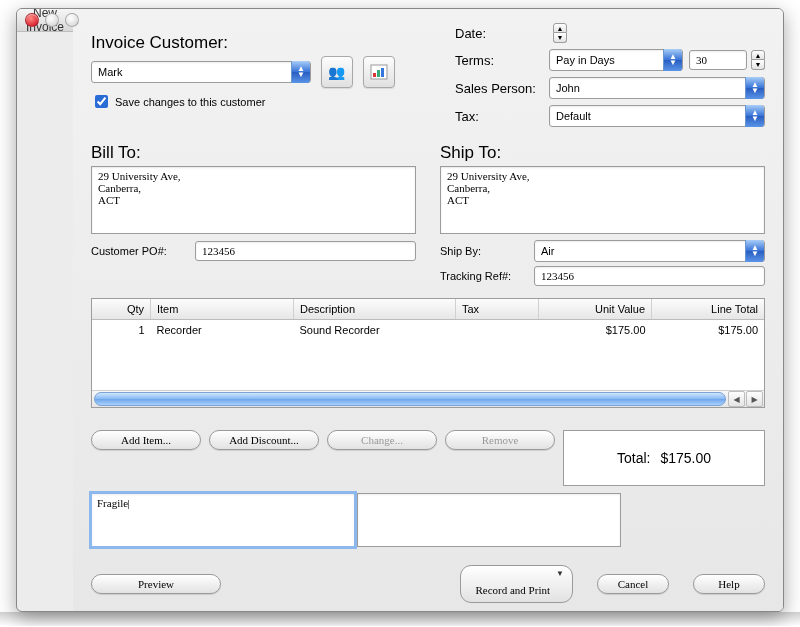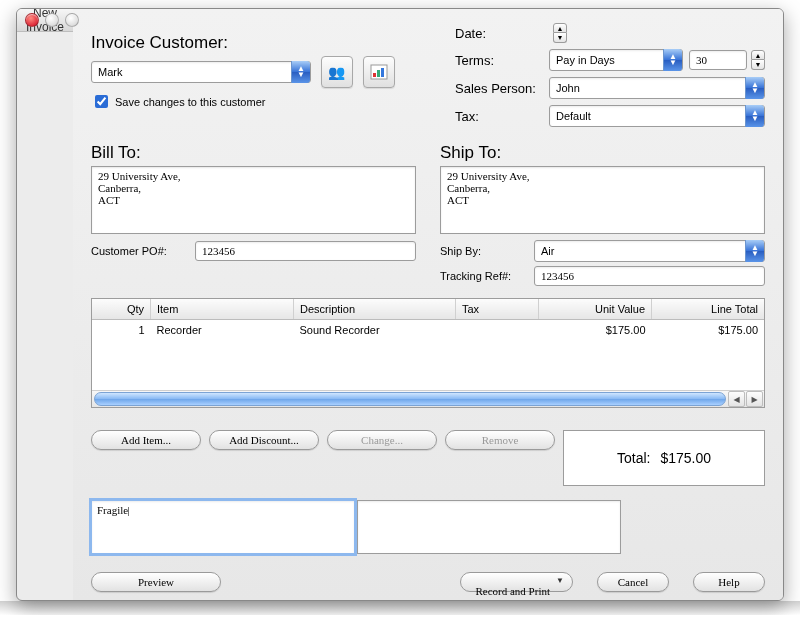--- a/index.html
+++ b/index.html
@@ -49,26 +49,26 @@
   .thumb{flex:1;height:12px;margin:0 2px;border-radius:7px;background:linear-gradient(#cfe6ff,#8abaf4 48%,#6fa6ea 52%,#a9d0ff);border:1px solid #7ba3d4}
   .harrow{width:15px;height:14px;border:1px solid #bdbdbd;background:linear-gradient(#fdfdfd,#e4e4e4);font-size:8px;display:flex;align-items:center;justify-content:center;color:#555;border-radius:2px;margin-right:1px}
   
   .btnrow{display:flex;gap:8px;margin-top:22px;align-items:flex-start}
   .push{height:20px;min-width:110px;padding:0 14px;border:1px solid #9a9a9a;border-radius:11px;background:linear-gradient(#ffffff,#e2e2e2);font:11px "Lucida Grande";box-shadow:0 1px 1px rgba(0,0,0,.12);cursor:pointer}
   .push:disabled{color:#9a9a9a}
   .push.small{min-width:72px}
   .totalbox{margin-left:auto;width:180px;height:54px;background:#fff;border:1px solid #9c9c9c;display:flex;align-items:center;justify-content:center;gap:10px;padding:0 10px}
   .totalbox .tl1{font-size:14px}
   .totalbox .tv{font-size:14px}
-  .notesrow{display:flex;gap:2px;margin-top:14px}
+  .notesrow{display:flex;gap:2px;margin-top:7px}
   .notebox{flex:1;height:46px;background:#fff;border:1px solid #9c9c9c;padding:3px 5px;font:11px "Lucida Grande";box-shadow:inset 0 1px 2px rgba(0,0,0,.08)}
   .notebox.focus{outline:3px solid #8db8ee;outline-offset:-1px}
   .footer{display:flex;align-items:center;gap:24px;margin-top:18px}
   .footer .spacer{flex:1}
-  .menubtn{height:20px;padding:12px 22px 0 14px;border:1px solid #9a9a9a;border-radius:11px;background:linear-gradient(#fff,#e2e2e2);font:11px "Lucida Grande";position:relative;cursor:pointer}
+  .menubtn{height:38px;padding:12px 22px 0 14px;border:1px solid #9a9a9a;border-radius:11px;background:linear-gradient(#fff,#e2e2e2);font:11px "Lucida Grande";position:relative;cursor:pointer}
   .menubtn::after{content:"▼";position:absolute;right:8px;top:3px;font-size:8px;color:#333}
   .caret{display:inline-block;position:relative;font-family:"Lucida Grande";letter-spacing:0}
   .caret::after{content:"|";margin-left:-1px;animation:none;color:#000}
   
   .chinshadow{height:14px;background:linear-gradient(rgba(0,0,0,.18),rgba(0,0,0,0))}
 </style>
 </head>
 <body>
 
 <div class="window">

